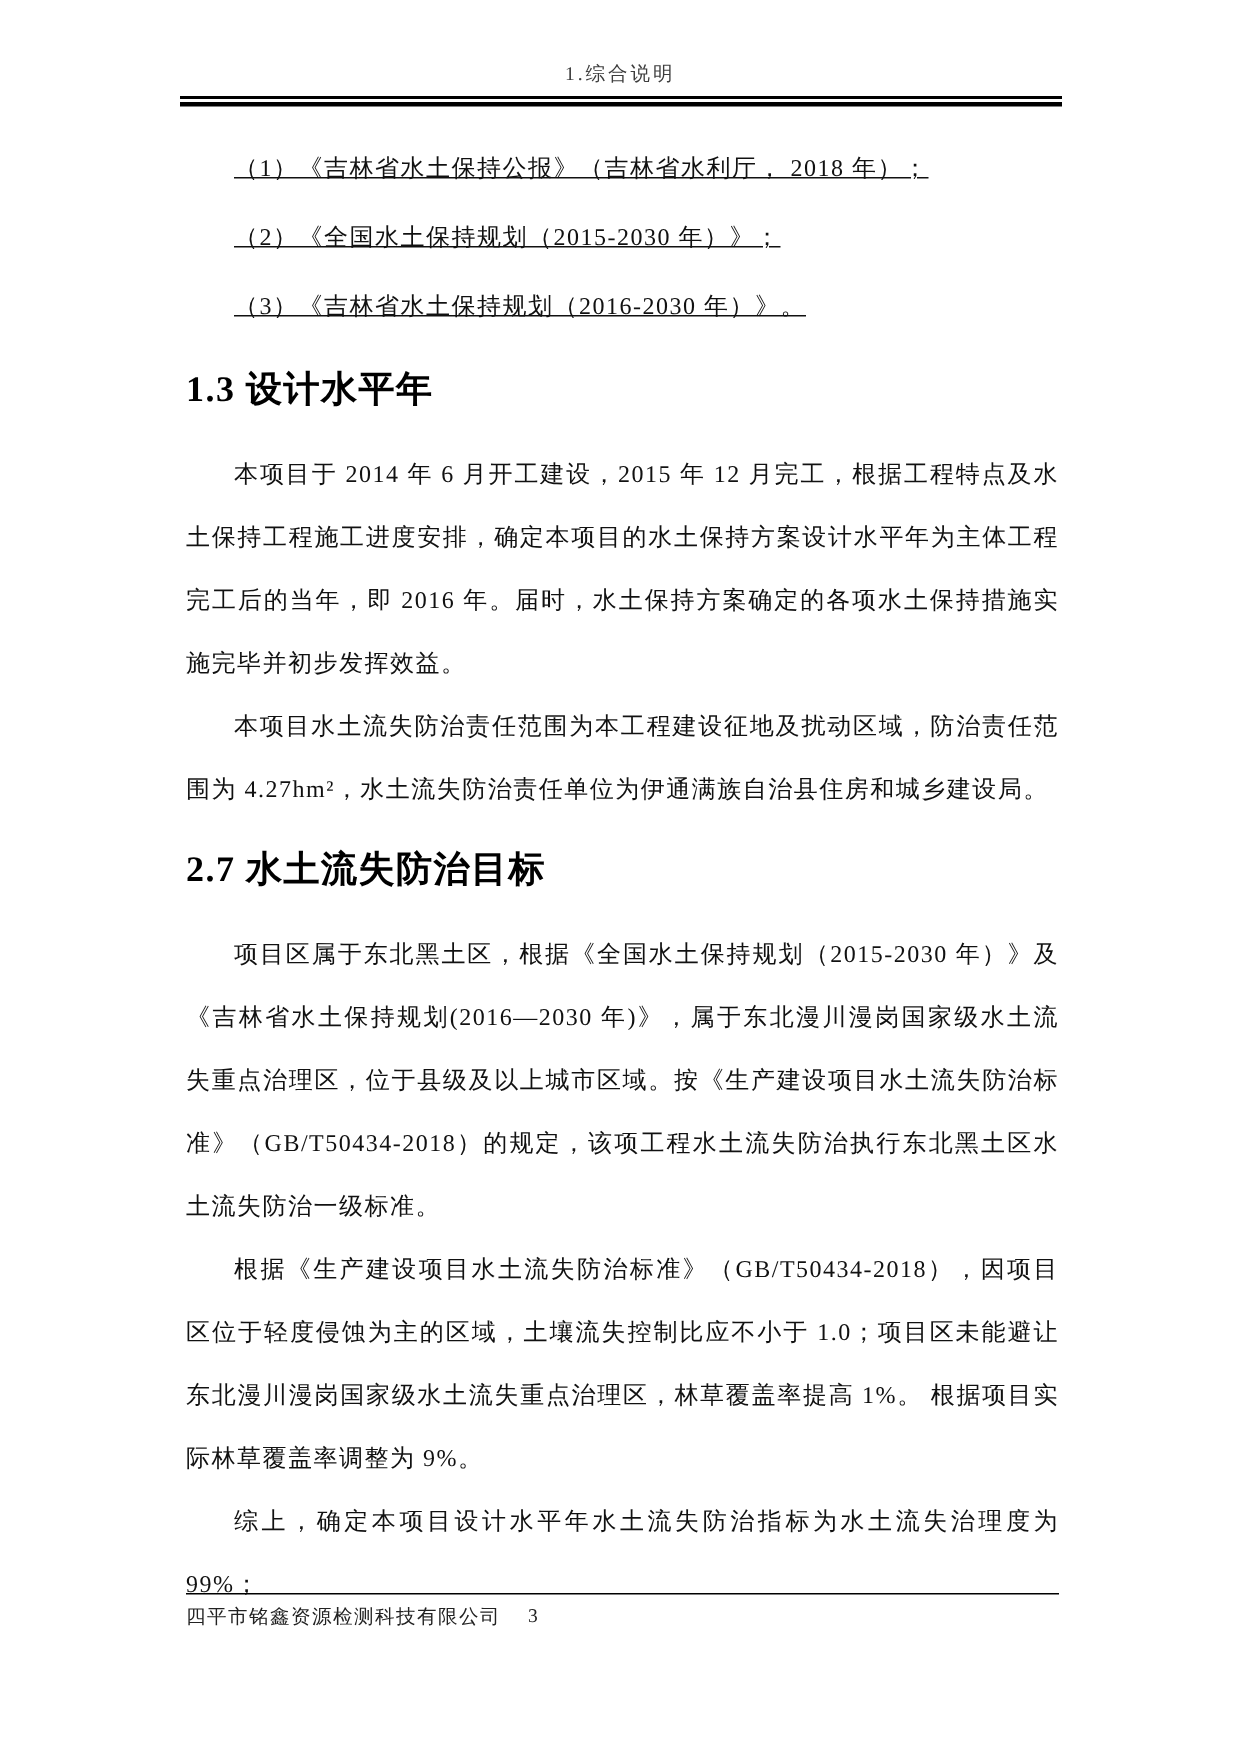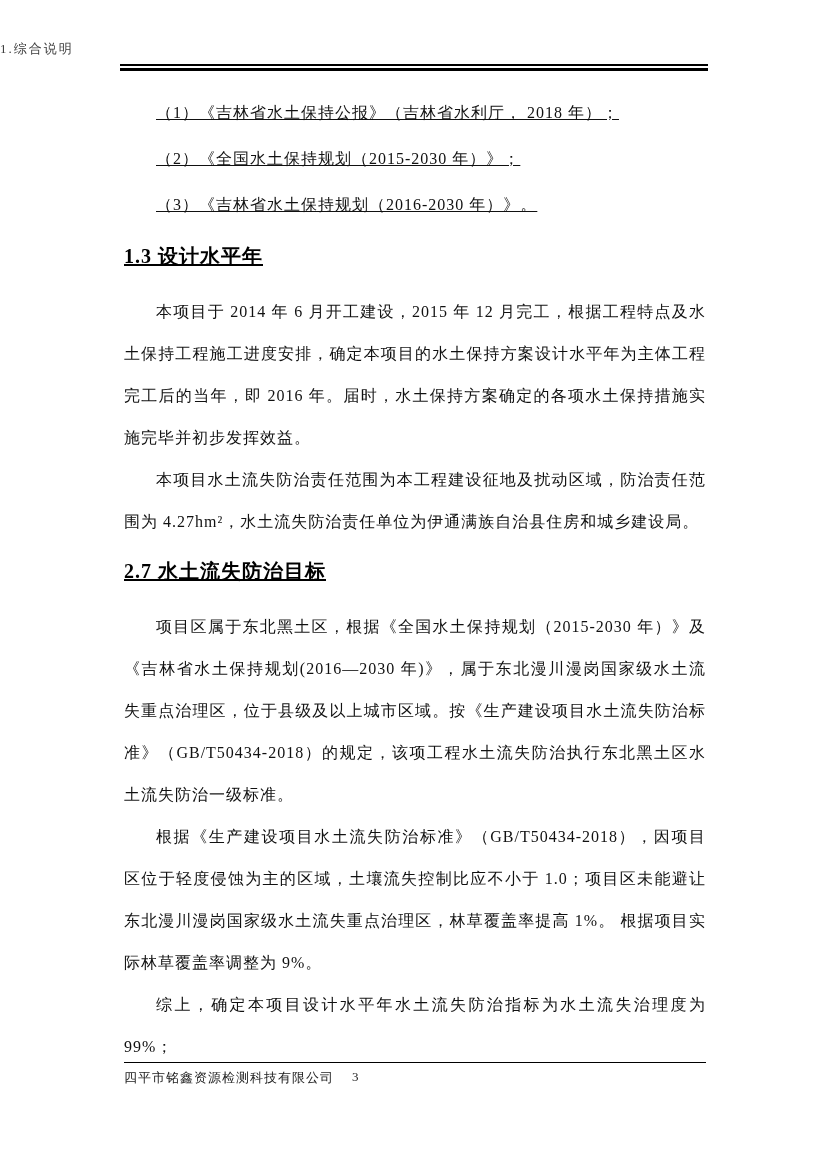--- a/index.html
+++ b/index.html
@@ -15,20 +15,21 @@
     overflow: hidden;
     font-family: "Liberation Serif", "DejaVu Serif", serif;
     color: #111111;
   }
   
   .header-title {
     position: absolute;
     top: 40px;
     left: 0;
     width: 100%;
+    text-align: center;
     font-size: 13px;
     letter-spacing: 2px;
     color: #3d3d3d;
   }
   .header-rule {
     position: absolute;
     top: 64px;
     left: 120px;
     width: 588px;
     height: 2px;
@@ -47,25 +48,24 @@
     margin: 0;
     font-size: 16px;
     line-height: 46px;
     text-indent: 2em;
     letter-spacing: 1px;
     white-space: nowrap;
     text-decoration: underline;
   }
   .section-heading {
     margin: 15px 0 21px 0;
-    font-size: 20px;
+    font-size: 24px;
     font-weight: bold;
     letter-spacing: 1px;
     color: #000000;
-    text-decoration: underline;
   }
   .para {
     margin: 0;
     font-size: 16px;
     line-height: 42px;
     letter-spacing: 1px;
     text-indent: 2em;
     text-align: justify;
     text-justify: inter-ideograph;
     color: #111111;

